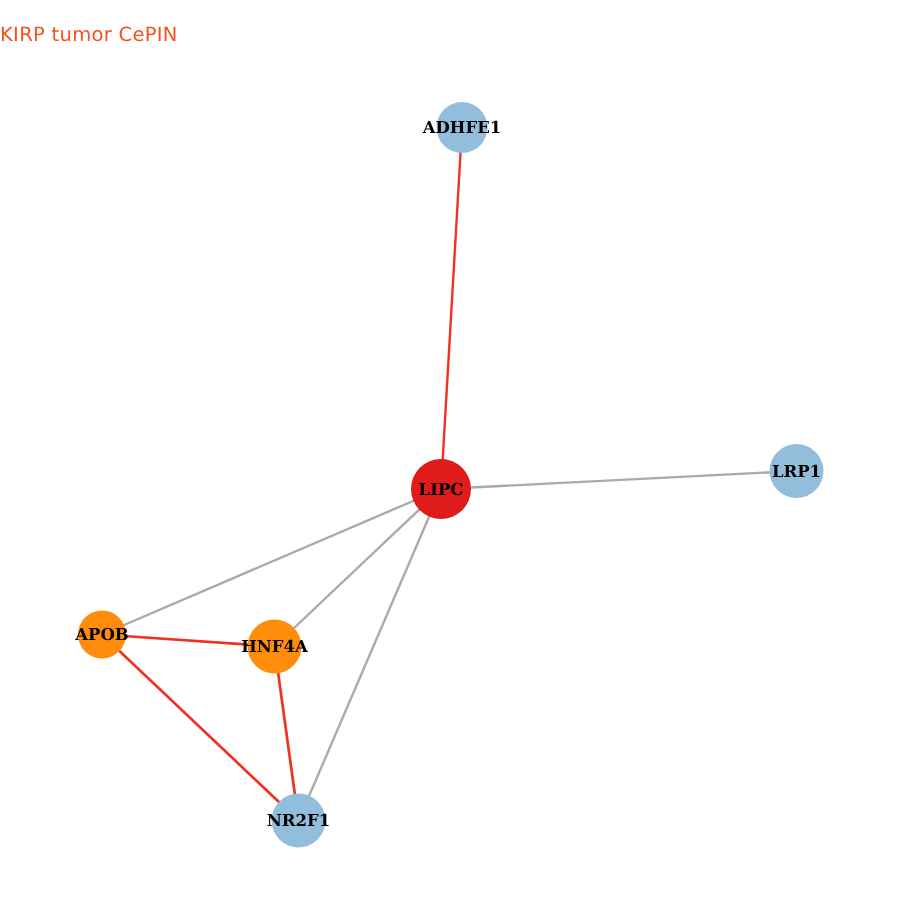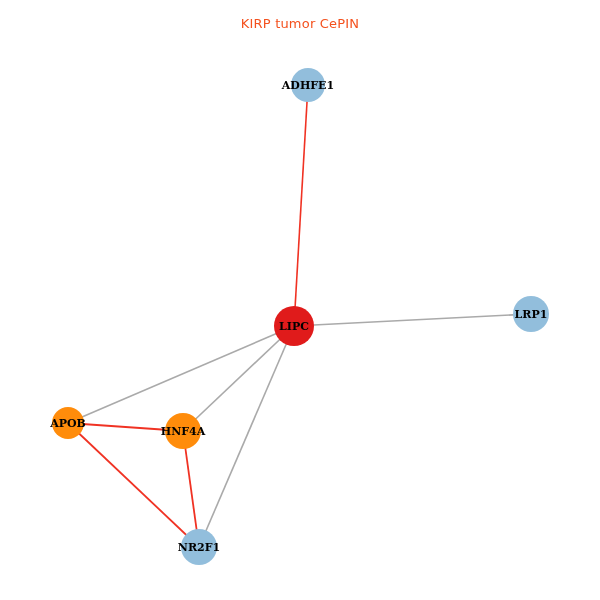--- a/index.html
+++ b/index.html
@@ -17,21 +17,20 @@
     position: relative;
     width: 600px;
     height: 600px;
     background: #ffffff;
   }
   #title {
     position: absolute;
     top: 16px;
     left: 0;
     width: 600px;
-    text-align: center;
     font-family: "DejaVu Sans", sans-serif;
     font-size: 13px;
     color: #F4511E;
     letter-spacing: 0.2px;
     white-space: nowrap;
   }
   #graph {
     position: absolute;
     top: 0;
     left: 0;

